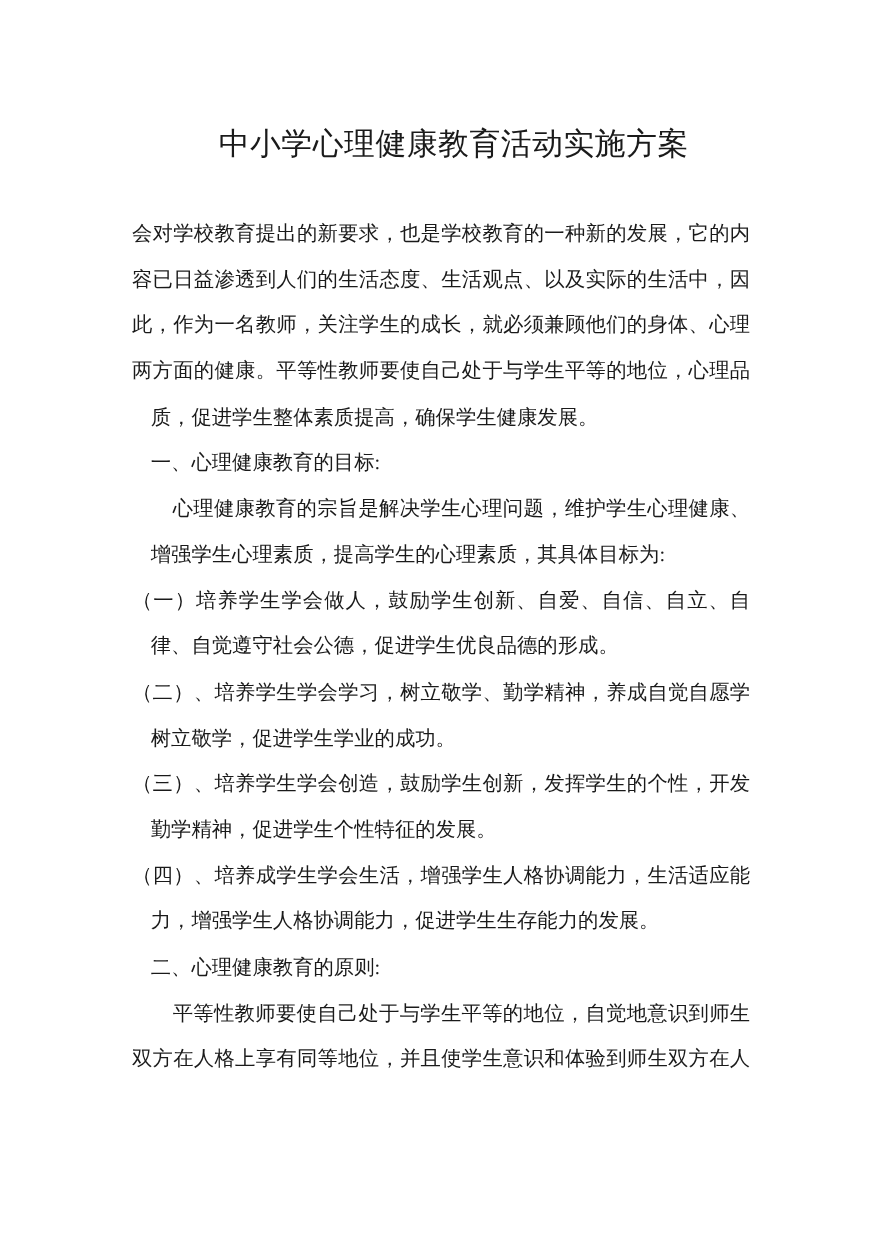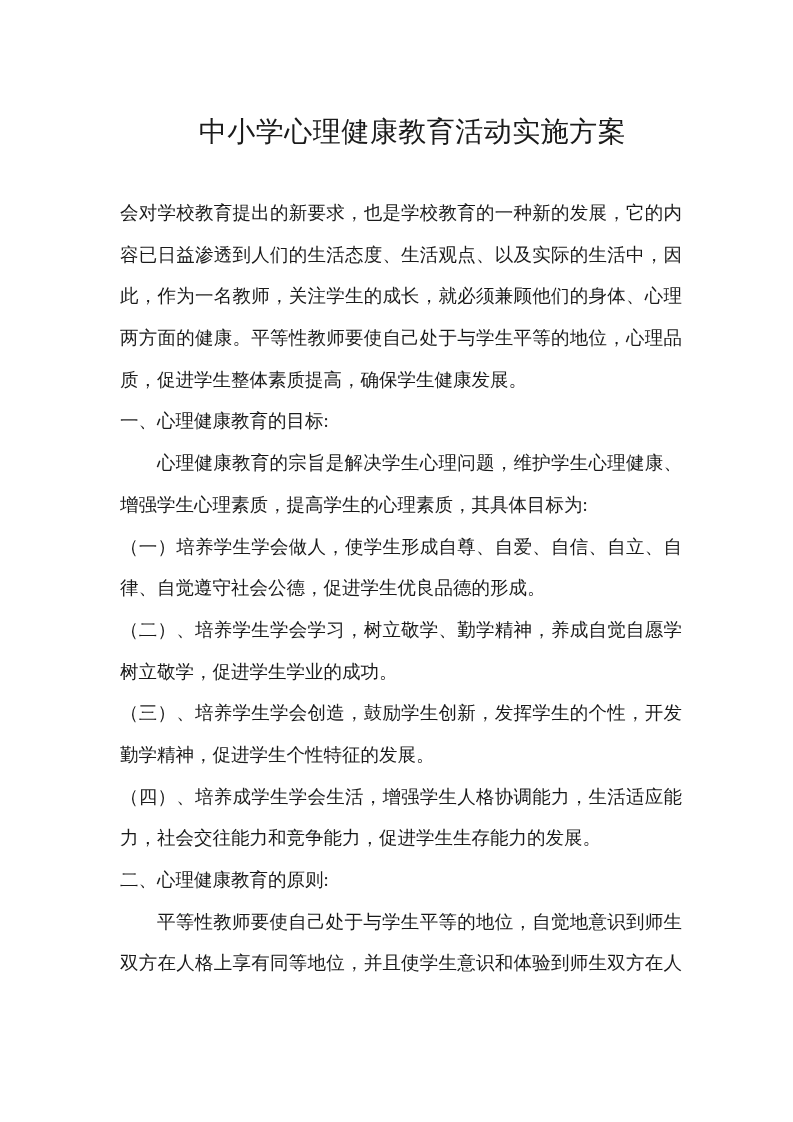--- a/index.html
+++ b/index.html
@@ -41,45 +41,46 @@
     height: 41.7px;
     white-space: normal;
     text-align: justify;
     text-align-last: justify;
     -moz-text-align-last: justify;
     color: #1a1a1a;
   }
   .line.end {
     text-align: right;
     text-align-last: left;
+    margin-left: 17px;
     -moz-text-align-last: left;
   }
   .line.indent {
     text-indent: 37px;
   }
 </style>
 </head>
 <body>
 
 <div class="page">
   <h1 class="doc-title">中小学心理健康教育活动实施方案</h1>
   <div class="doc-body">
     <div class="line">会对学校教育提出的新要求，也是学校教育的一种新的发展，它的内</div>
     <div class="line">容已日益渗透到人们的生活态度、生活观点、以及实际的生活中，因</div>
     <div class="line">此，作为一名教师，关注学生的成长，就必须兼顾他们的身体、心理</div>
     <div class="line">两方面的健康。平等性教师要使自己处于与学生平等的地位，心理品</div>
     <div class="line end">质，促进学生整体素质提高，确保学生健康发展。</div>
     <div class="line end">一、心理健康教育的目标:</div>
     <div class="line indent">心理健康教育的宗旨是解决学生心理问题，维护学生心理健康、</div>
     <div class="line end">增强学生心理素质，提高学生的心理素质，其具体目标为:</div>
-    <div class="line">（一）培养学生学会做人，使学生形成自尊、自爱、自信、自立、自</div>
+    <div class="line">（一）培养学生学会做人，鼓励学生创新、自爱、自信、自立、自</div>
     <div class="line end">律、自觉遵守社会公德，促进学生优良品德的形成。</div>
     <div class="line">（二）、培养学生学会学习，树立敬学、勤学精神，养成自觉自愿学</div>
     <div class="line end">树立敬学，促进学生学业的成功。</div>
     <div class="line">（三）、培养学生学会创造，鼓励学生创新，发挥学生的个性，开发</div>
     <div class="line end">勤学精神，促进学生个性特征的发展。</div>
     <div class="line">（四）、培养成学生学会生活，增强学生人格协调能力，生活适应能</div>
-    <div class="line end">力，社会交往能力和竞争能力，促进学生生存能力的发展。</div>
+    <div class="line end">力，增强学生人格协调能力，促进学生生存能力的发展。</div>
     <div class="line end">二、心理健康教育的原则:</div>
     <div class="line indent">平等性教师要使自己处于与学生平等的地位，自觉地意识到师生</div>
     <div class="line">双方在人格上享有同等地位，并且使学生意识和体验到师生双方在人</div>
   </div>
 </div>
 
 </body></html>

